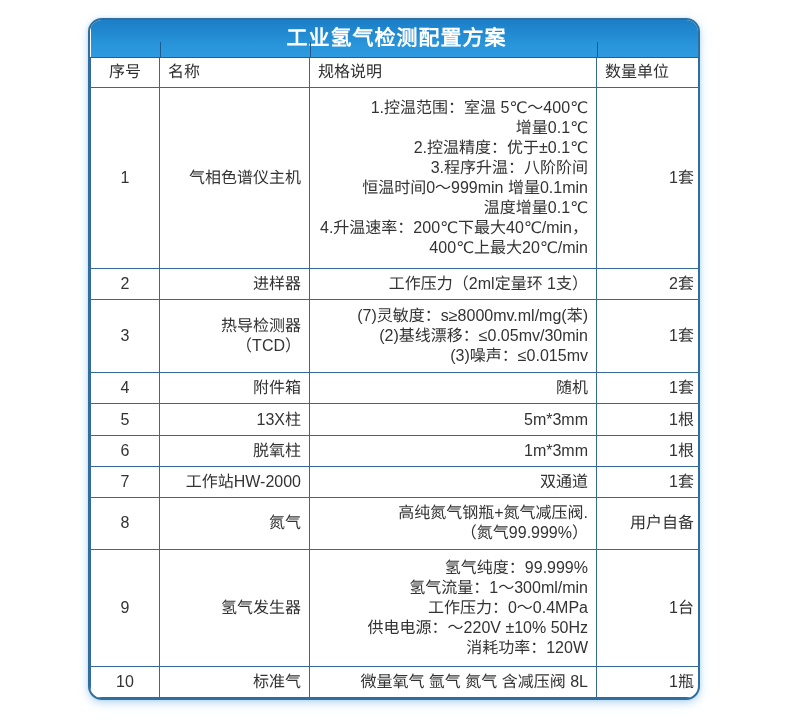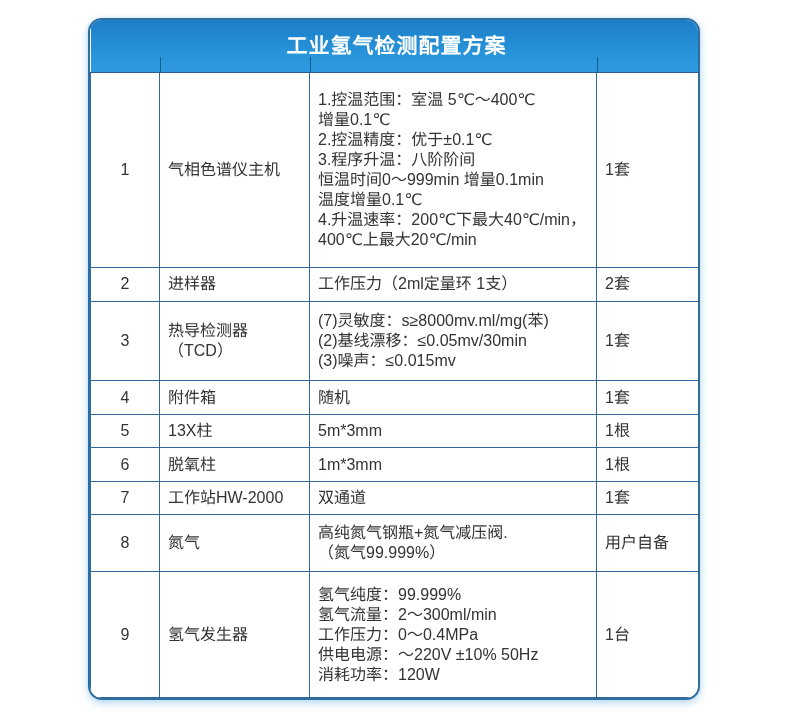--- a/index.html
+++ b/index.html
@@ -47,21 +47,21 @@
     padding: 4px 8px;
     box-sizing: border-box;
     overflow: hidden;
   }
   
   tr.title-row td {
     background: linear-gradient(180deg, #1b7ec6 0%, #2894da 65%, #2f9adf 100%);
     border: none;
     border-bottom: 1px solid #2a5d8c;
     height: 37px;
-    padding: 8px;
+    padding: 0;
     text-align: center;
     position: relative;
   }
   .title-text {
     color: #ffffff;
     font-size: 21px;
     font-weight: 700;
     letter-spacing: 1px;
     line-height: 36px;
   }
@@ -78,21 +78,21 @@
   
   tr.head-row th {
     height: 30px;
     background: #ffffff;
     text-align: left;
     color: #2f2f2f;
   }
   tr.head-row th.c-no { text-align: center; }
   
   td.c-no  { text-align: center; }
-  td.c-name, td.c-spec, td.c-qty { text-align: left; }
+  td.c-name, td.c-spec, td.c-qty { text-align: right; }
   .spec-line { white-space: nowrap; }
   col.col-no   { width: 69px; }
   col.col-name { width: 150px; }
   col.col-spec { width: 287px; }
   col.col-qty  { width: 106px; }
 </style>
 </head>
 <body>
 
 <div class="page">
@@ -106,20 +106,26 @@
       </colgroup>
       <thead>
         <tr class="title-row">
           <td colspan="4">
             <span class="title-text">工业氢气检测配置方案</span>
             <span class="band-divider d1"></span>
             <span class="band-divider d2"></span>
             <span class="band-divider d3"></span>
           </td>
         </tr>
+        <tr class="head-row">
+          <th class="c-no">序号</th>
+          <th class="c-name">名称</th>
+          <th class="c-spec">规格说明</th>
+          <th class="c-qty">数量单位</th>
+        </tr>
       </thead>
       <tbody>
           <tr>
             <td class="c-no">1</td>
             <td class="c-name">气相色谱仪主机</td>
             <td class="c-spec">
               <div class="spec-line">1.控温范围：室温 5℃～400℃</div>
               <div class="spec-line">增量0.1℃</div>
               <div class="spec-line">2.控温精度：优于±0.1℃</div>
               <div class="spec-line">3.程序升温：八阶阶间</div>
@@ -187,23 +193,31 @@
               <div class="spec-line">高纯氮气钢瓶+氮气减压阀.</div>
               <div class="spec-line">（氮气99.999%）</div>
             </td>
             <td class="c-qty">用户自备</td>
           </tr>
           <tr>
             <td class="c-no">9</td>
             <td class="c-name">氢气发生器</td>
             <td class="c-spec">
               <div class="spec-line">氢气纯度：99.999%</div>
-              <div class="spec-line">氢气流量：2～300ml/min</div>
+              <div class="spec-line">氢气流量：1～300ml/min</div>
               <div class="spec-line">工作压力：0～0.4MPa</div>
               <div class="spec-line">供电电源：～220V ±10% 50Hz</div>
               <div class="spec-line">消耗功率：120W</div>
             </td>
             <td class="c-qty">1台</td>
+          </tr>
+          <tr>
+            <td class="c-no">10</td>
+            <td class="c-name">标准气</td>
+            <td class="c-spec">
+              <div class="spec-line">微量氧气 氩气 氮气 含减压阀 8L</div>
+            </td>
+            <td class="c-qty">1瓶</td>
           </tr>
         </tbody>
     </table>
   </div>
 </div>
 
 </body></html>

